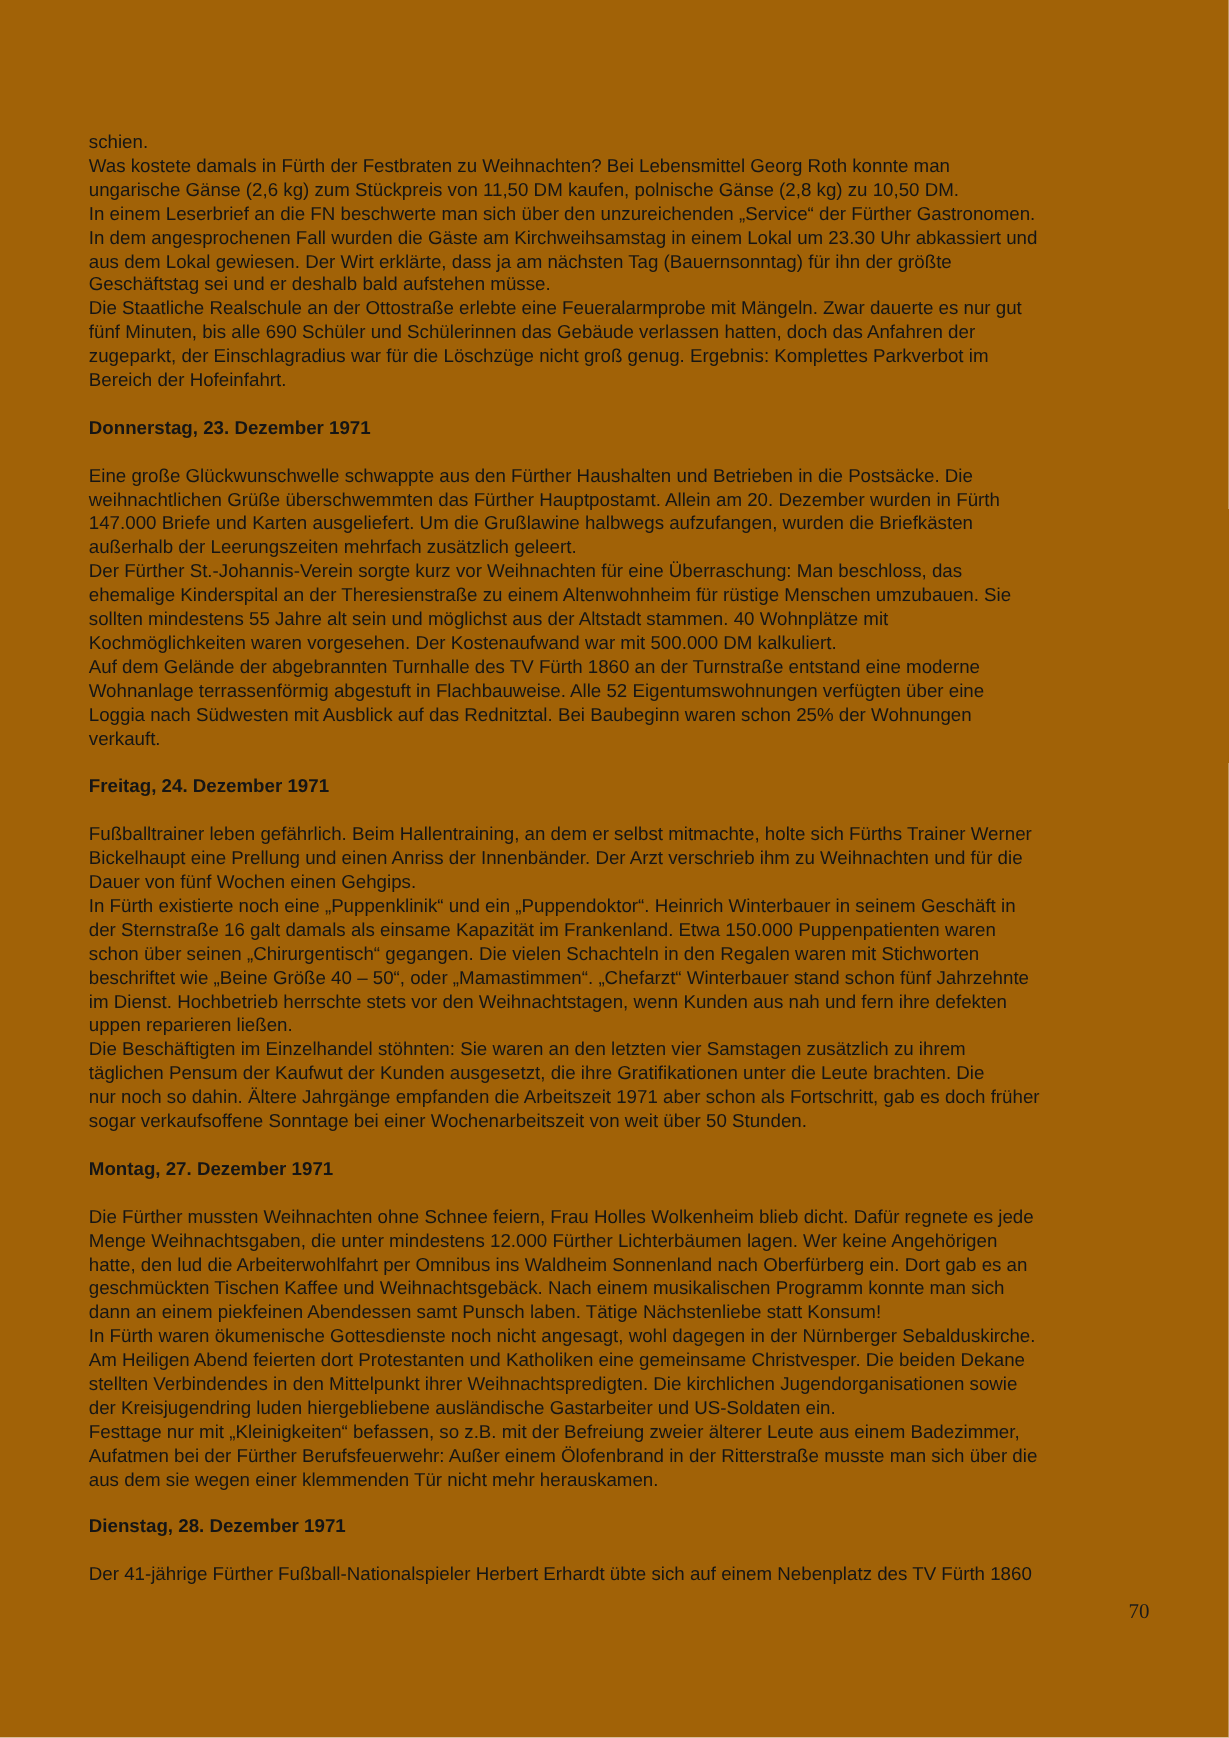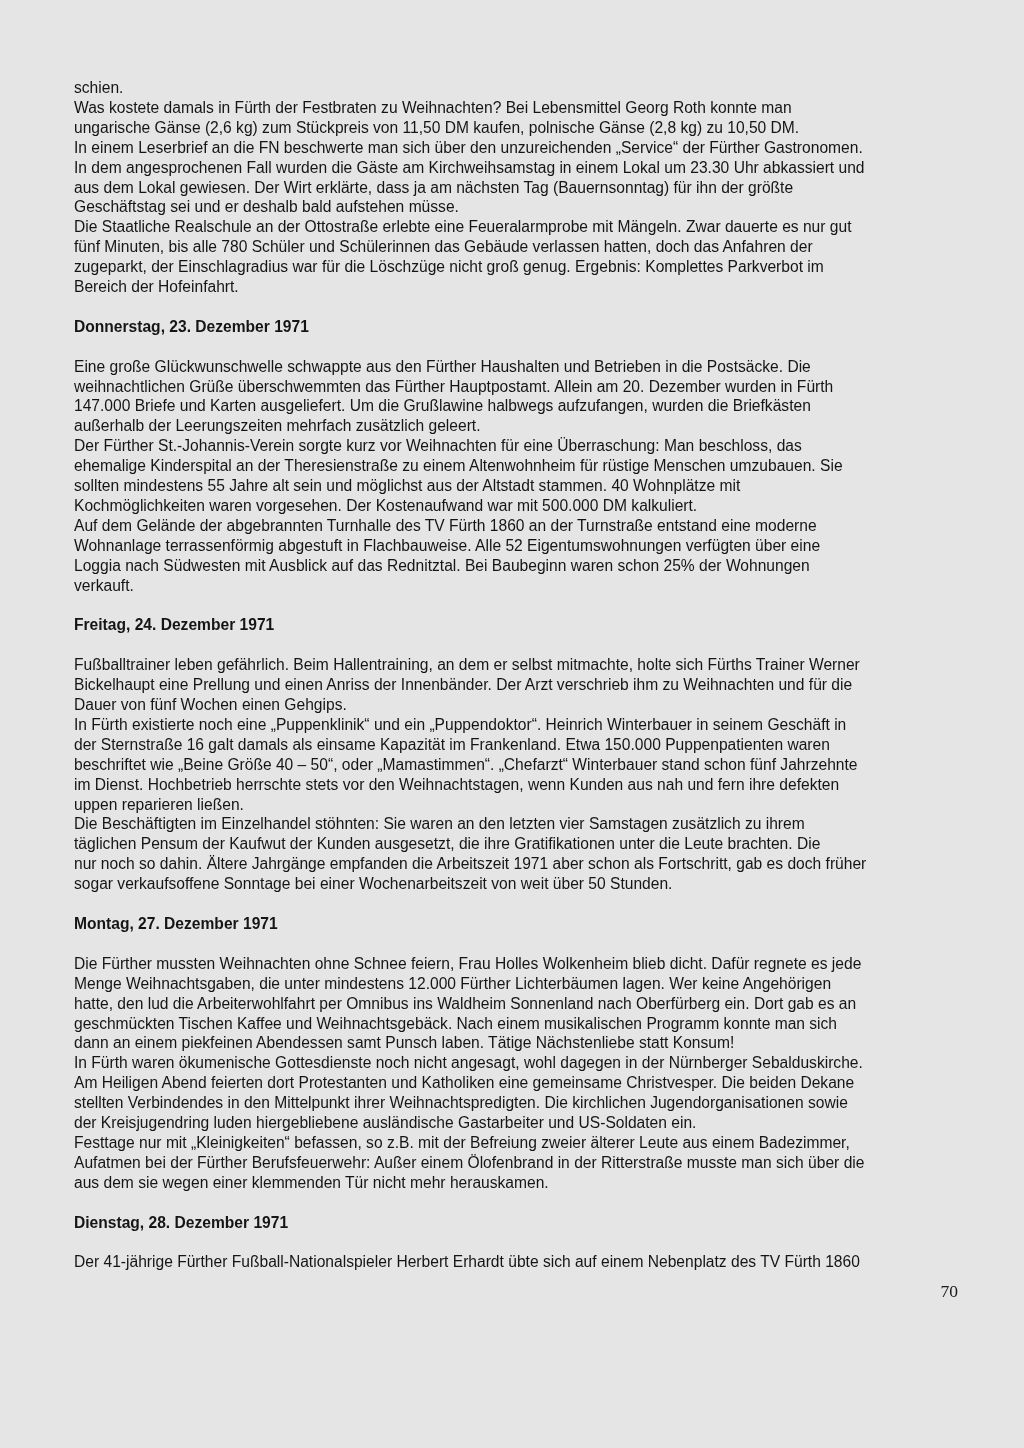--- a/index.html
+++ b/index.html
@@ -14,23 +14,23 @@
     font-family: "Liberation Sans", sans-serif;
     color: #151515;
     -webkit-font-smoothing: antialiased;
   }
   .page {
     position: absolute;
     top: 0;
     left: 0;
     width: 1024px;
     height: 1448px;
-    background: #e5e5e5;
+    background: #a16207;
     box-sizing: border-box;
-    padding: 78px 0 0 74px;
+    padding: 109px 0 0 74px;
   }
   .doc-body {
     width: 884px;
     font-size: 15.6px;
     line-height: 19.9px;
     letter-spacing: 0px;
   }
   .paragraph {
     margin: 0;
   }
@@ -58,21 +58,21 @@
   <div class="doc-body">
       <div class="paragraph">
         <div class="line">schien.</div>
         <div class="line">Was kostete damals in Fürth der Festbraten zu Weihnachten? Bei Lebensmittel Georg Roth konnte man</div>
         <div class="line">ungarische Gänse (2,6 kg) zum Stückpreis von 11,50 DM kaufen, polnische Gänse (2,8 kg) zu 10,50 DM.</div>
         <div class="line">In einem Leserbrief an die FN beschwerte man sich über den unzureichenden „Service“ der Fürther Gastronomen.</div>
         <div class="line">In dem angesprochenen Fall wurden die Gäste am Kirchweihsamstag in einem Lokal um 23.30 Uhr abkassiert und</div>
         <div class="line">aus dem Lokal gewiesen. Der Wirt erklärte, dass ja am nächsten Tag (Bauernsonntag) für ihn der größte</div>
         <div class="line">Geschäftstag sei und er deshalb bald aufstehen müsse.</div>
         <div class="line">Die Staatliche Realschule an der Ottostraße erlebte eine Feueralarmprobe mit Mängeln. Zwar dauerte es nur gut</div>
-        <div class="line">fünf Minuten, bis alle 780 Schüler und Schülerinnen das Gebäude verlassen hatten, doch das Anfahren der</div>
+        <div class="line">fünf Minuten, bis alle 690 Schüler und Schülerinnen das Gebäude verlassen hatten, doch das Anfahren der</div>
         <div class="line">zugeparkt, der Einschlagradius war für die Löschzüge nicht groß genug. Ergebnis: Komplettes Parkverbot im</div>
         <div class="line">Bereich der Hofeinfahrt.</div>
       </div>
       <div class="heading">Donnerstag, 23. Dezember 1971</div>
       <div class="paragraph">
         <div class="line">Eine große Glückwunschwelle schwappte aus den Fürther Haushalten und Betrieben in die Postsäcke. Die</div>
         <div class="line">weihnachtlichen Grüße überschwemmten das Fürther Hauptpostamt. Allein am 20. Dezember wurden in Fürth</div>
         <div class="line">147.000 Briefe und Karten ausgeliefert. Um die Grußlawine halbwegs aufzufangen, wurden die Briefkästen</div>
         <div class="line">außerhalb der Leerungszeiten mehrfach zusätzlich geleert.</div>
         <div class="line">Der Fürther St.-Johannis-Verein sorgte kurz vor Weihnachten für eine Überraschung: Man beschloss, das</div>
@@ -84,20 +84,21 @@
         <div class="line">Loggia nach Südwesten mit Ausblick auf das Rednitztal. Bei Baubeginn waren schon 25% der Wohnungen</div>
         <div class="line">verkauft.</div>
       </div>
       <div class="heading">Freitag, 24. Dezember 1971</div>
       <div class="paragraph">
         <div class="line">Fußballtrainer leben gefährlich. Beim Hallentraining, an dem er selbst mitmachte, holte sich Fürths Trainer Werner</div>
         <div class="line">Bickelhaupt eine Prellung und einen Anriss der Innenbänder. Der Arzt verschrieb ihm zu Weihnachten und für die</div>
         <div class="line">Dauer von fünf Wochen einen Gehgips.</div>
         <div class="line">In Fürth existierte noch eine „Puppenklinik“ und ein „Puppendoktor“. Heinrich Winterbauer in seinem Geschäft in</div>
         <div class="line">der Sternstraße 16 galt damals als einsame Kapazität im Frankenland. Etwa 150.000 Puppenpatienten waren</div>
+        <div class="line">schon über seinen „Chirurgentisch“ gegangen. Die vielen Schachteln in den Regalen waren mit Stichworten</div>
         <div class="line">beschriftet wie „Beine Größe 40 – 50“, oder „Mamastimmen“. „Chefarzt“ Winterbauer stand schon fünf Jahrzehnte</div>
         <div class="line">im Dienst. Hochbetrieb herrschte stets vor den Weihnachtstagen, wenn Kunden aus nah und fern ihre defekten</div>
         <div class="line">uppen reparieren ließen.</div>
         <div class="line">Die Beschäftigten im Einzelhandel stöhnten: Sie waren an den letzten vier Samstagen zusätzlich zu ihrem</div>
         <div class="line">täglichen Pensum der Kaufwut der Kunden ausgesetzt, die ihre Gratifikationen unter die Leute brachten. Die</div>
         <div class="line">nur noch so dahin. Ältere Jahrgänge empfanden die Arbeitszeit 1971 aber schon als Fortschritt, gab es doch früher</div>
         <div class="line">sogar verkaufsoffene Sonntage bei einer Wochenarbeitszeit von weit über 50 Stunden.</div>
       </div>
       <div class="heading">Montag, 27. Dezember 1971</div>
       <div class="paragraph">

